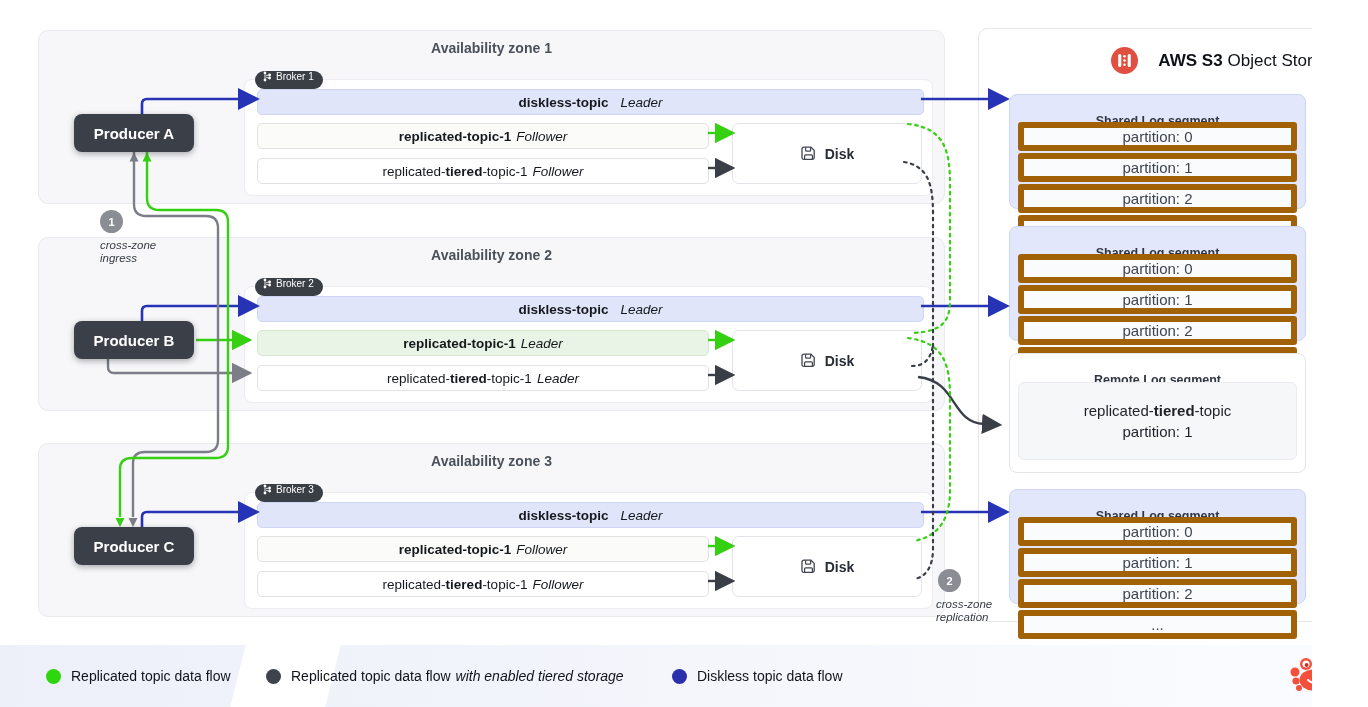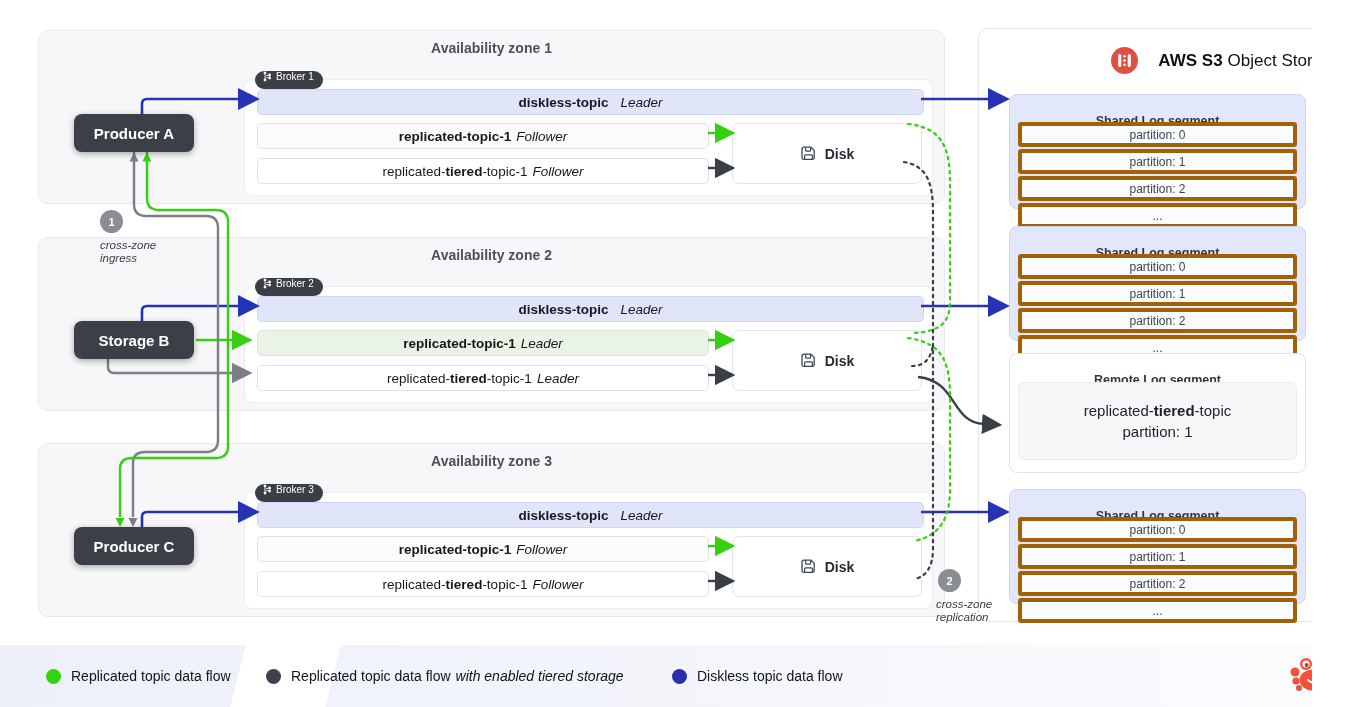--- a/index.html
+++ b/index.html
@@ -41,22 +41,22 @@
   .s3-header{position:absolute;left:0;top:18px;width:100%;display:flex;align-items:center;
         justify-content:flex-end;gap:20px;}
   .s3-title{font-size:17px;color:#0e1116;}
   .s3-title .b{font-weight:700;}
   .s3-title .r{font-weight:400;margin-left:5px;}
   .seg{position:absolute;left:30px;width:295px;border-radius:8px;z-index:2;}
   .seg.shared{background:#e2e7fb;border:1px solid #cdd4f4;height:113px;}
   .seg.remote{background:#fff;border:1px solid #e2e4e9;height:118px;}
   .seg-title{text-align:center;padding-top:19px;font-size:12.5px;font-weight:700;color:#313742;}
   .seg-rows{position:absolute;left:8px;right:8px;top:27px;display:flex;flex-direction:column;gap:2px;}
-  .seg-row{height:17px;background:#fafbfd;border:4px solid #a16207;border-radius:3px;
-        display:flex;align-items:center;justify-content:center;font-size:12px;color:#3e4450;}
+  .seg-row{height:17px;background:#fafbfd;border:6px solid #a16207;border-radius:3px;
+        display:flex;align-items:center;justify-content:center;font-size:15px;color:#3e4450;}
   .remote-inner{position:absolute;left:8px;right:8px;top:28px;height:76px;background:#f6f7f9;
         border:1px solid #ececf0;border-radius:6px;display:flex;flex-direction:column;
         align-items:center;justify-content:center;font-size:15px;color:#1d2127;line-height:21px;}
   
   .footer-band{position:absolute;left:0;top:645px;width:1368px;height:62px;z-index:0;
         background:linear-gradient(90deg,#edf0f9 0%,#f2f4fb 38%,#fbfcfe 100%);}
   .footer-wedge{position:absolute;left:238px;top:0;width:95px;height:62px;background:#fff;
         transform:skewX(-14deg);}
   .legend-item{position:absolute;top:668px;display:flex;align-items:center;gap:10px;z-index:6;
         font-size:14px;font-weight:500;color:#10141a;}
@@ -196,21 +196,21 @@
             <path d="M4,2.2 h7 l3.2,3.2 v7.1 a1.9,1.9 0 0 1 -1.9,1.9 h-8.4 a1.9,1.9 0 0 1 -1.9,-1.9 v-8.4 a1.9,1.9 0 0 1 1.9,-1.9 z" fill="none" stroke="#3f4550" stroke-width="1.3"></path>
             <path d="M5.6,2.4 v2.8 a0.9,0.9 0 0 0 0.9,0.9 h3.2 a0.9,0.9 0 0 0 0.9,-0.9 v-2.8" fill="none" stroke="#3f4550" stroke-width="1.2"></path>
             <path d="M4.6,14.2 v-3.4 a1,1 0 0 1 1,-1 h5.8 a1,1 0 0 1 1,1 v3.4" fill="none" stroke="#3f4550" stroke-width="1.2"></path>
           </svg>
         <span class="disk-label">Disk</span>
       </div>
     </div>
   </section>
 
   <div class="producer" style="top:114px">Producer A</div>
-  <div class="producer" style="top:321px">Storage B</div>
+  <div class="producer" style="top:321px">Producer B</div>
   <div class="producer" style="top:527px">Producer C</div>
 
   <div class="num-badge" style="left:100px;top:210px">1</div>
   <div class="num-label" style="left:100px;top:239px">
     <div>cross-zone</div>
     <div>ingress</div>
   </div>
   <div class="num-badge" style="left:938px;top:569px">2</div>
   <div class="num-label" style="left:936px;top:598px">
     <div>cross-zone</div>

